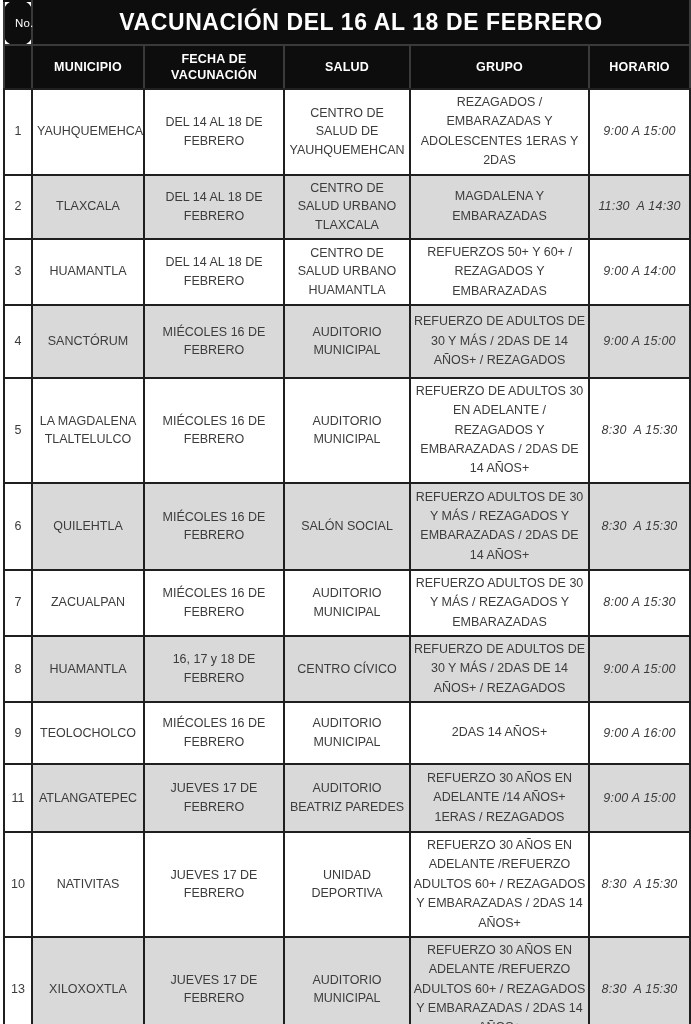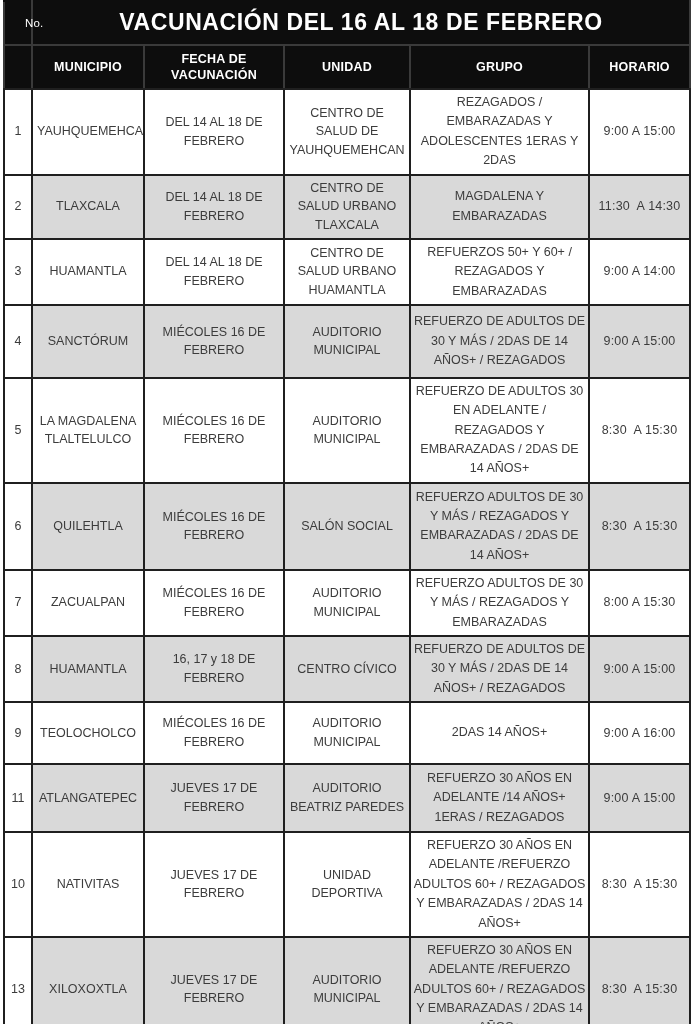--- a/index.html
+++ b/index.html
@@ -43,22 +43,23 @@
     vertical-align: middle;
     padding: 2px 4px;
     line-height: 1.3;
   }
   tr.title-row { height: 44px; }
   tr.header-row { height: 44px; margin-top: 24px; }
   th.no-header {
     font-size: 11.5px;
     font-weight: normal;
     text-align: left;
-    padding-left: 20px;
+    padding-left: 10px;
     letter-spacing: 0.2px;
+    border-radius: 10px;
   }
   th.title-cell {
     font-size: 23px;
     letter-spacing: 0.6px;
     margin-top: 48px;
   }
   tr.header-row th {
     font-size: 12.5px;
     letter-spacing: 0.2px;
     border-bottom-color: var(--border);
@@ -72,21 +73,21 @@
     line-height: 1.5;
     text-align: center;
     vertical-align: middle;
     padding: 3px 4px;
     overflow: hidden;
   }
   
   tbody tr:nth-child(even) td:not(.no-cell) { background: var(--row-alt-bg); }
   td.no-cell { font-size: 12.5px; padding: 3px 2px; }
   td.grupo  { padding: 3px 2px; line-height: 1.55; }
-  td.horario { white-space: pre-wrap; letter-spacing: 0.2px; }
+  td.horario { white-space: pre-wrap; letter-spacing: 0.2px; font-style: italic; }
   tbody tr:last-child td { border-bottom: 5px solid #0d0d0d; }
 </style>
 </head>
 <body>
 
 <div class="page">
   <table class="schedule">
     <colgroup>
       <col style="width:28px">
       <col style="width:112px">
@@ -97,21 +98,21 @@
     </colgroup>
     <thead>
       <tr class="title-row">
         <th class="no-header">No.</th>
         <th class="title-cell" colspan="5">VACUNACIÓN DEL 16 AL 18 DE FEBRERO</th>
       </tr>
       <tr class="header-row">
         <th class="no-sub"></th>
         <th>MUNICIPIO</th>
         <th>FECHA DE VACUNACIÓN</th>
-        <th>UNIDAD</th>
+        <th>SALUD</th>
         <th>GRUPO</th>
         <th>HORARIO</th>
       </tr>
     </thead>
     <tbody id="schedule-body">
         <tr style="height: 59px;">
     <td class="no-cell">1</td>
     <td class="municipio">YAUHQUEMEHCAN</td>
     <td class="fecha">DEL 14 AL 18 DE FEBRERO</td>
     <td class="lugar">CENTRO DE SALUD DE YAUHQUEMEHCAN</td>

